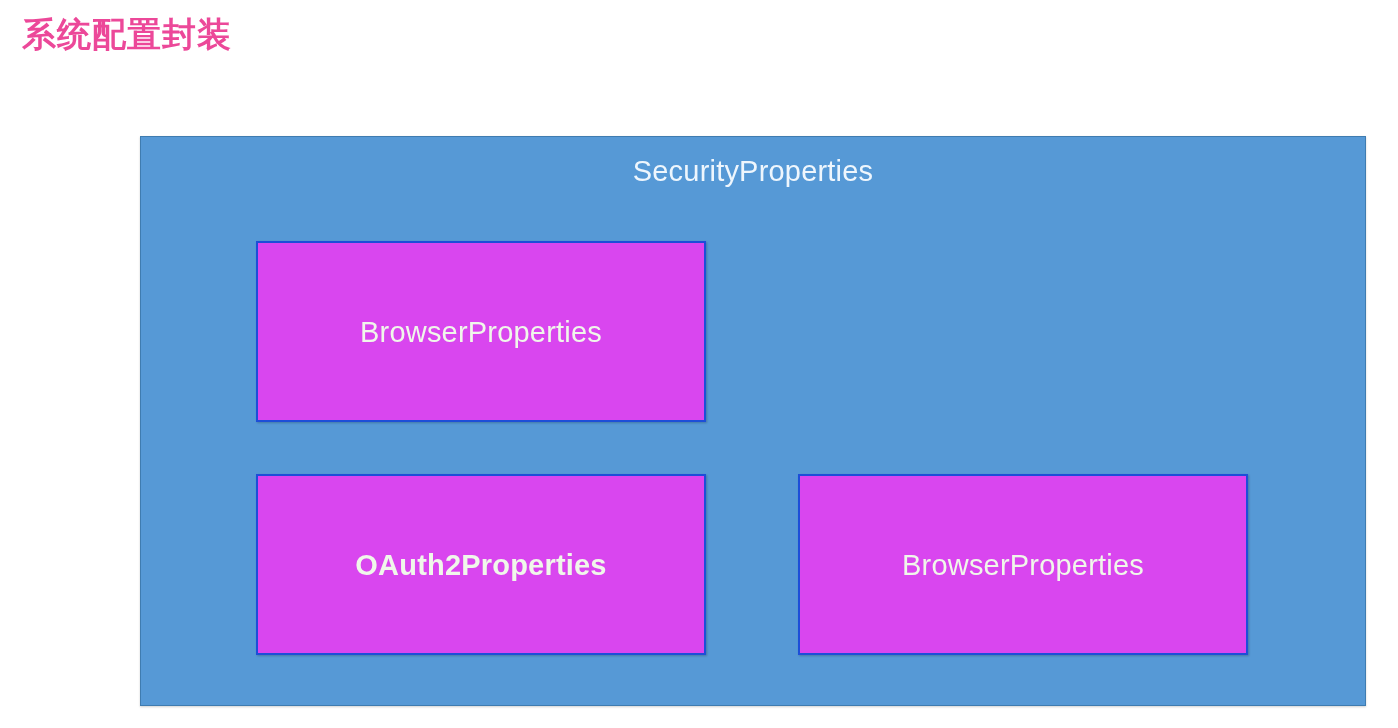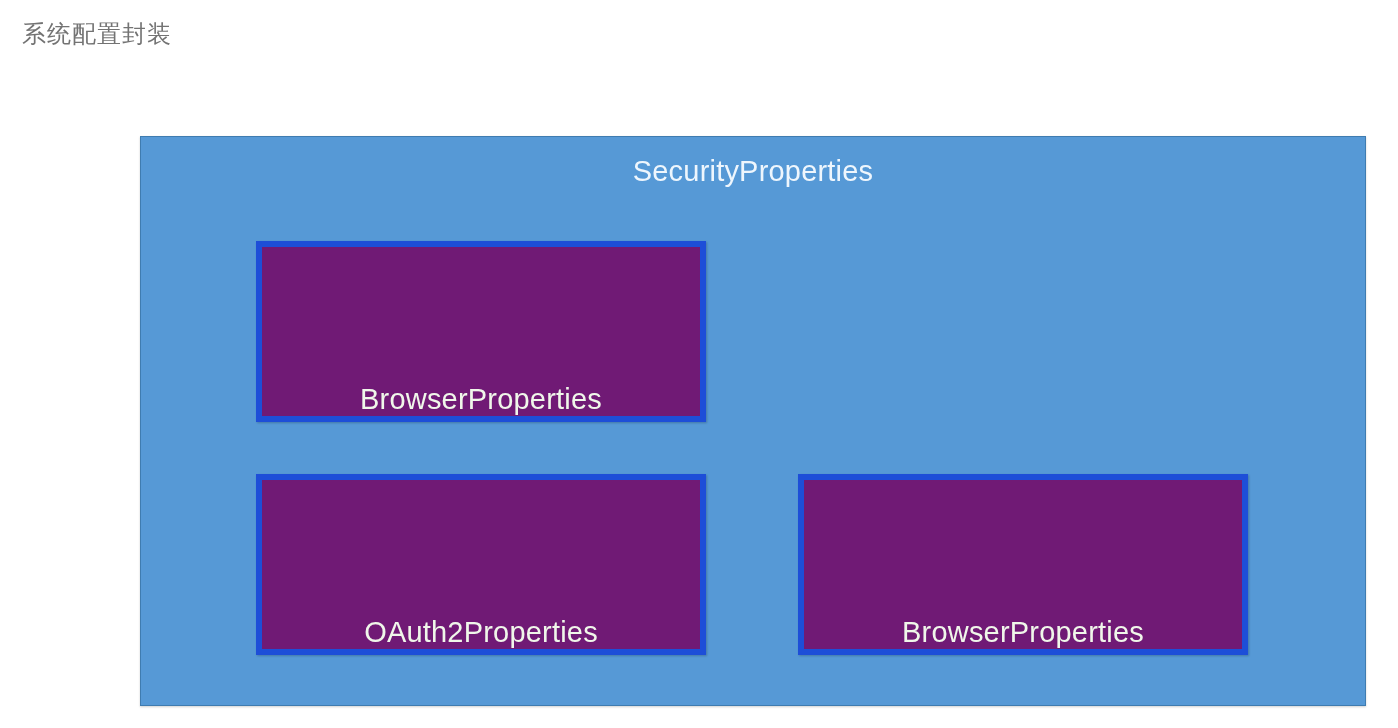--- a/index.html
+++ b/index.html
@@ -21,23 +21,23 @@
     top: 0;
     width: 1398px;
     height: 728px;
     background: #ffffff;
   }
 
   #slide-title {
     position: absolute;
     left: 22px;
     top: 12px;
-    font-size: 24px;
-    font-weight: normal;
-    color: #737373;
+    font-size: 34px;
+    font-weight: bold;
+    color: #ec4899;
     letter-spacing: 1px;
     line-height: 44px;
     white-space: nowrap;
     font-family: "DejaVu Sans", "Liberation Sans", sans-serif;
   }
 
   
   #security-container {
     position: absolute;
     left: 140px;
@@ -59,41 +59,41 @@
     font-size: 29px;
     color: #eef6fd;
     letter-spacing: 0.2px;
     line-height: 40px;
     font-family: "Liberation Sans", sans-serif;
   }
 
   
   .prop-box {
     position: absolute;
-    background: #701a75;
-    border: 6px solid #1d4ed8;
+    background: #d946ef;
+    border: 2px solid #1d4ed8;
     box-sizing: border-box;
     display: flex;
-    align-items: flex-end;
+    align-items: center;
     justify-content: center;
     box-shadow: 1px 1px 2px rgba(0,0,0,0.22);
   }
   .prop-box-label {
     font-size: 29px;
     color: #f0f7ea;
     letter-spacing: 0.2px;
     line-height: 34px;
     white-space: nowrap;
     font-family: "Liberation Sans", sans-serif;
   }
 
   
   #prop-box-0 { left: 115px; top: 104px;  width: 450px; height: 181px; }
   #prop-box-1 { left: 657px; top: 104px;  width: 450px; height: 181px; }
-  #prop-box-2 { left: 115px; top: 337px;  width: 450px; height: 181px; }
+  #prop-box-2 { left: 115px; top: 337px;  width: 450px; height: 181px; font-weight: bold; }
   #prop-box-3 { left: 657px; top: 337px;  width: 450px; height: 181px; }
 </style>
 </head>
 <body>
 
 <div id="slide">
 
   <div id="slide-title">系统配置封装</div>
 
   <div id="security-container">

